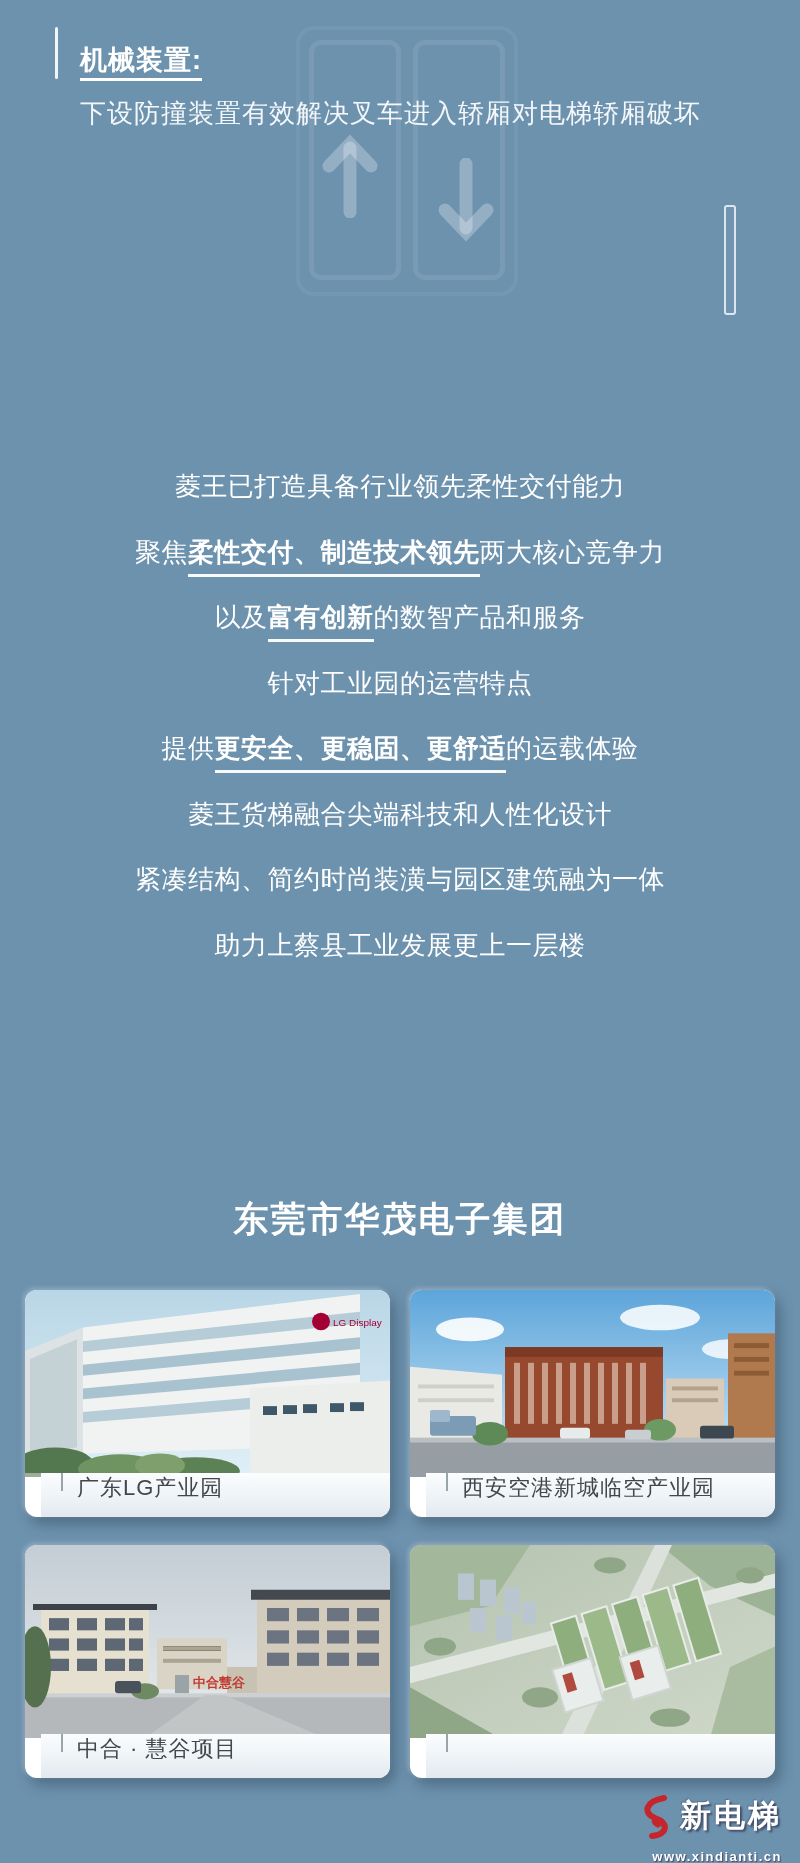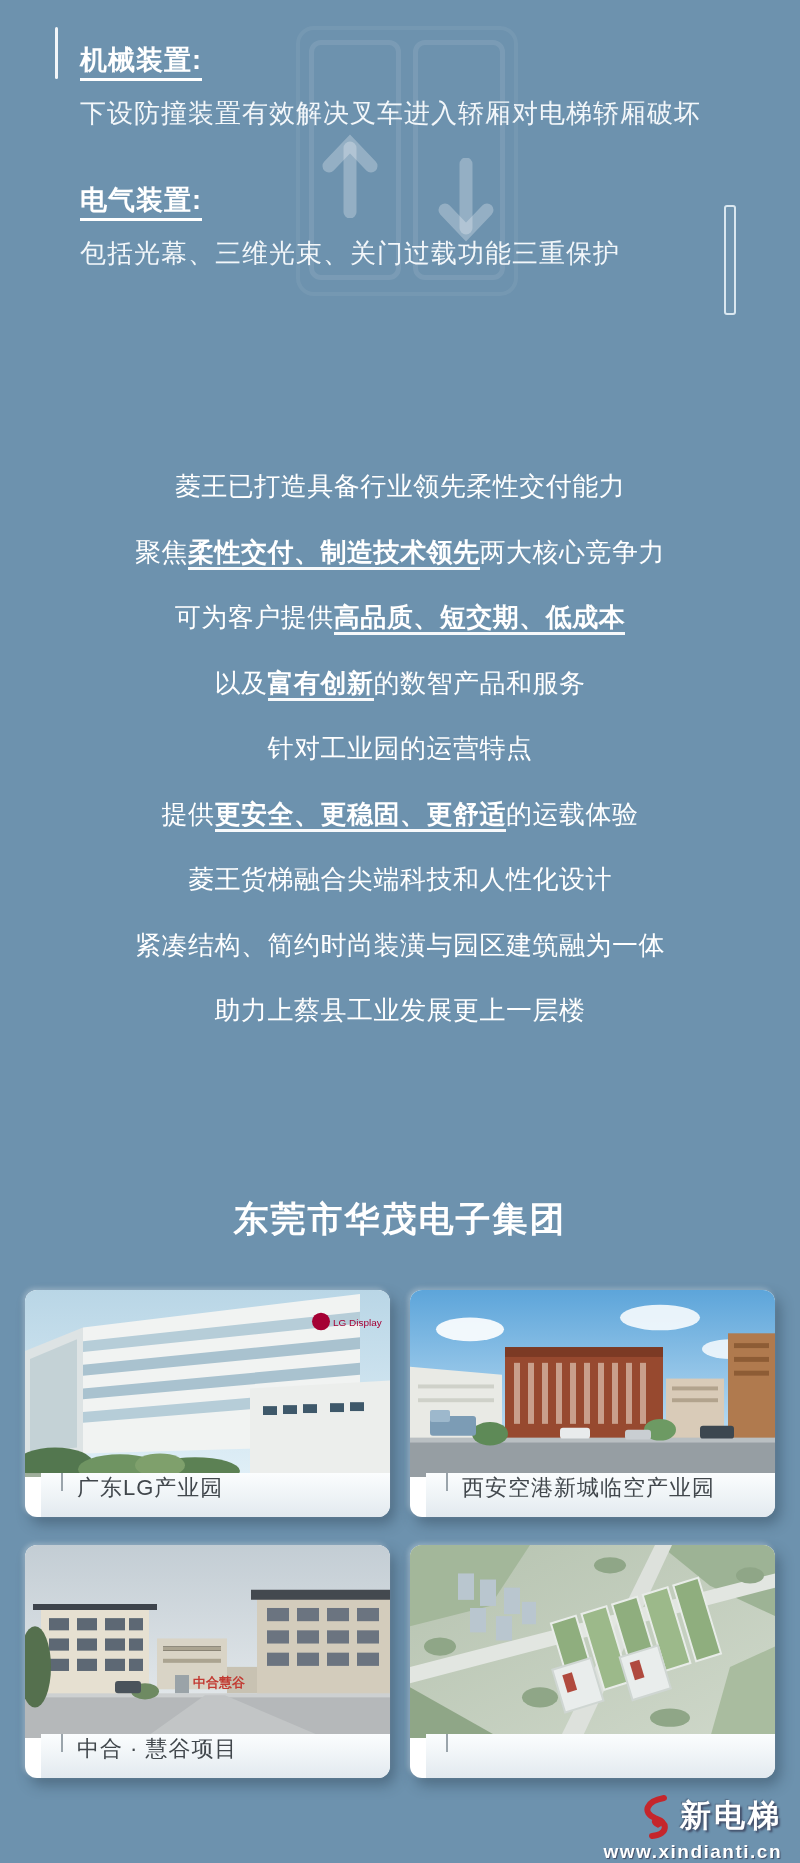--- a/index.html
+++ b/index.html
@@ -72,21 +72,21 @@
     position:absolute; left:0; top:454px;
     width:800px;
     text-align:center;
     font-size:26px;
     line-height:65.5px;
     letter-spacing:0.5px;
     color:#ffffff;
   }
   .slogan .em {
     font-weight:bold;
-    padding-bottom:0;
+    padding-bottom:7px;
     border-bottom:3px solid rgba(255,255,255,0.95);
   }
 
   
   .cases-heading {
     position:absolute; left:0; top:1196px;
     width:800px; text-align:center;
     font-size:35px; font-weight:bold;
     letter-spacing:2px;
     color:#ffffff;
@@ -133,23 +133,23 @@
     gap:4px;
     padding-right:10px;
   }
   .brand-name {
     font-size:31px; font-weight:bold;
     letter-spacing:3px;
     color:#ffffff;
     text-shadow:2px 2px 2px rgba(45,45,70,0.65), -1px -1px 1px rgba(45,45,70,0.35);
   }
   .brand-url {
-    margin-top:2px;
+    margin-top:10px;
     padding-right:10px;
-    font-size:19px; font-weight:bold;
+    font-size:13px; font-weight:bold;
     letter-spacing:1.5px;
     color:#ffffff;
     text-shadow:1px 1px 1px rgba(45,45,70,0.7);
   }
 </style>
 </head>
 <body>
 
 <div class="page">
 
@@ -172,29 +172,24 @@
         <path d="M9 52 L30 74 L51 52"></path>
       </g>
     </svg>
   </div>
 
   <div class="feature feature-1">
     <div class="feature-title">机械装置:</div>
     <div class="feature-body">下设防撞装置有效解决叉车进入轿厢对电梯轿厢破坏</div>
   </div>
 
-  <div class="feature feature-2">
-    <div class="feature-title">电气装置:</div>
-    <div class="feature-body">包括光幕、三维光束、关门过载功能三重保护</div>
-  </div>
 
   <div class="slogan">
     <div class="slogan-line"><span>菱王已打造具备行业领先柔性交付能力</span></div>
     <div class="slogan-line"><span>聚焦</span><span class="em">柔性交付、制造技术领先</span><span>两大核心竞争力</span></div>
-    <div class="slogan-line"><span>可为客户提供</span><span class="em">高品质、短交期、低成本</span><span></span></div>
     <div class="slogan-line"><span>以及</span><span class="em">富有创新</span><span>的数智产品和服务</span></div>
     <div class="slogan-line"><span>针对工业园的运营特点</span></div>
     <div class="slogan-line"><span>提供</span><span class="em">更安全、更稳固、更舒适</span><span>的运载体验</span></div>
     <div class="slogan-line"><span>菱王货梯融合尖端科技和人性化设计</span></div>
     <div class="slogan-line"><span>紧凑结构、简约时尚装潢与园区建筑融为一体</span></div>
     <div class="slogan-line"><span>助力上蔡县工业发展更上一层楼</span></div>
   </div>
 
   <div class="cases-heading">东莞市华茂电子集团</div>
 

